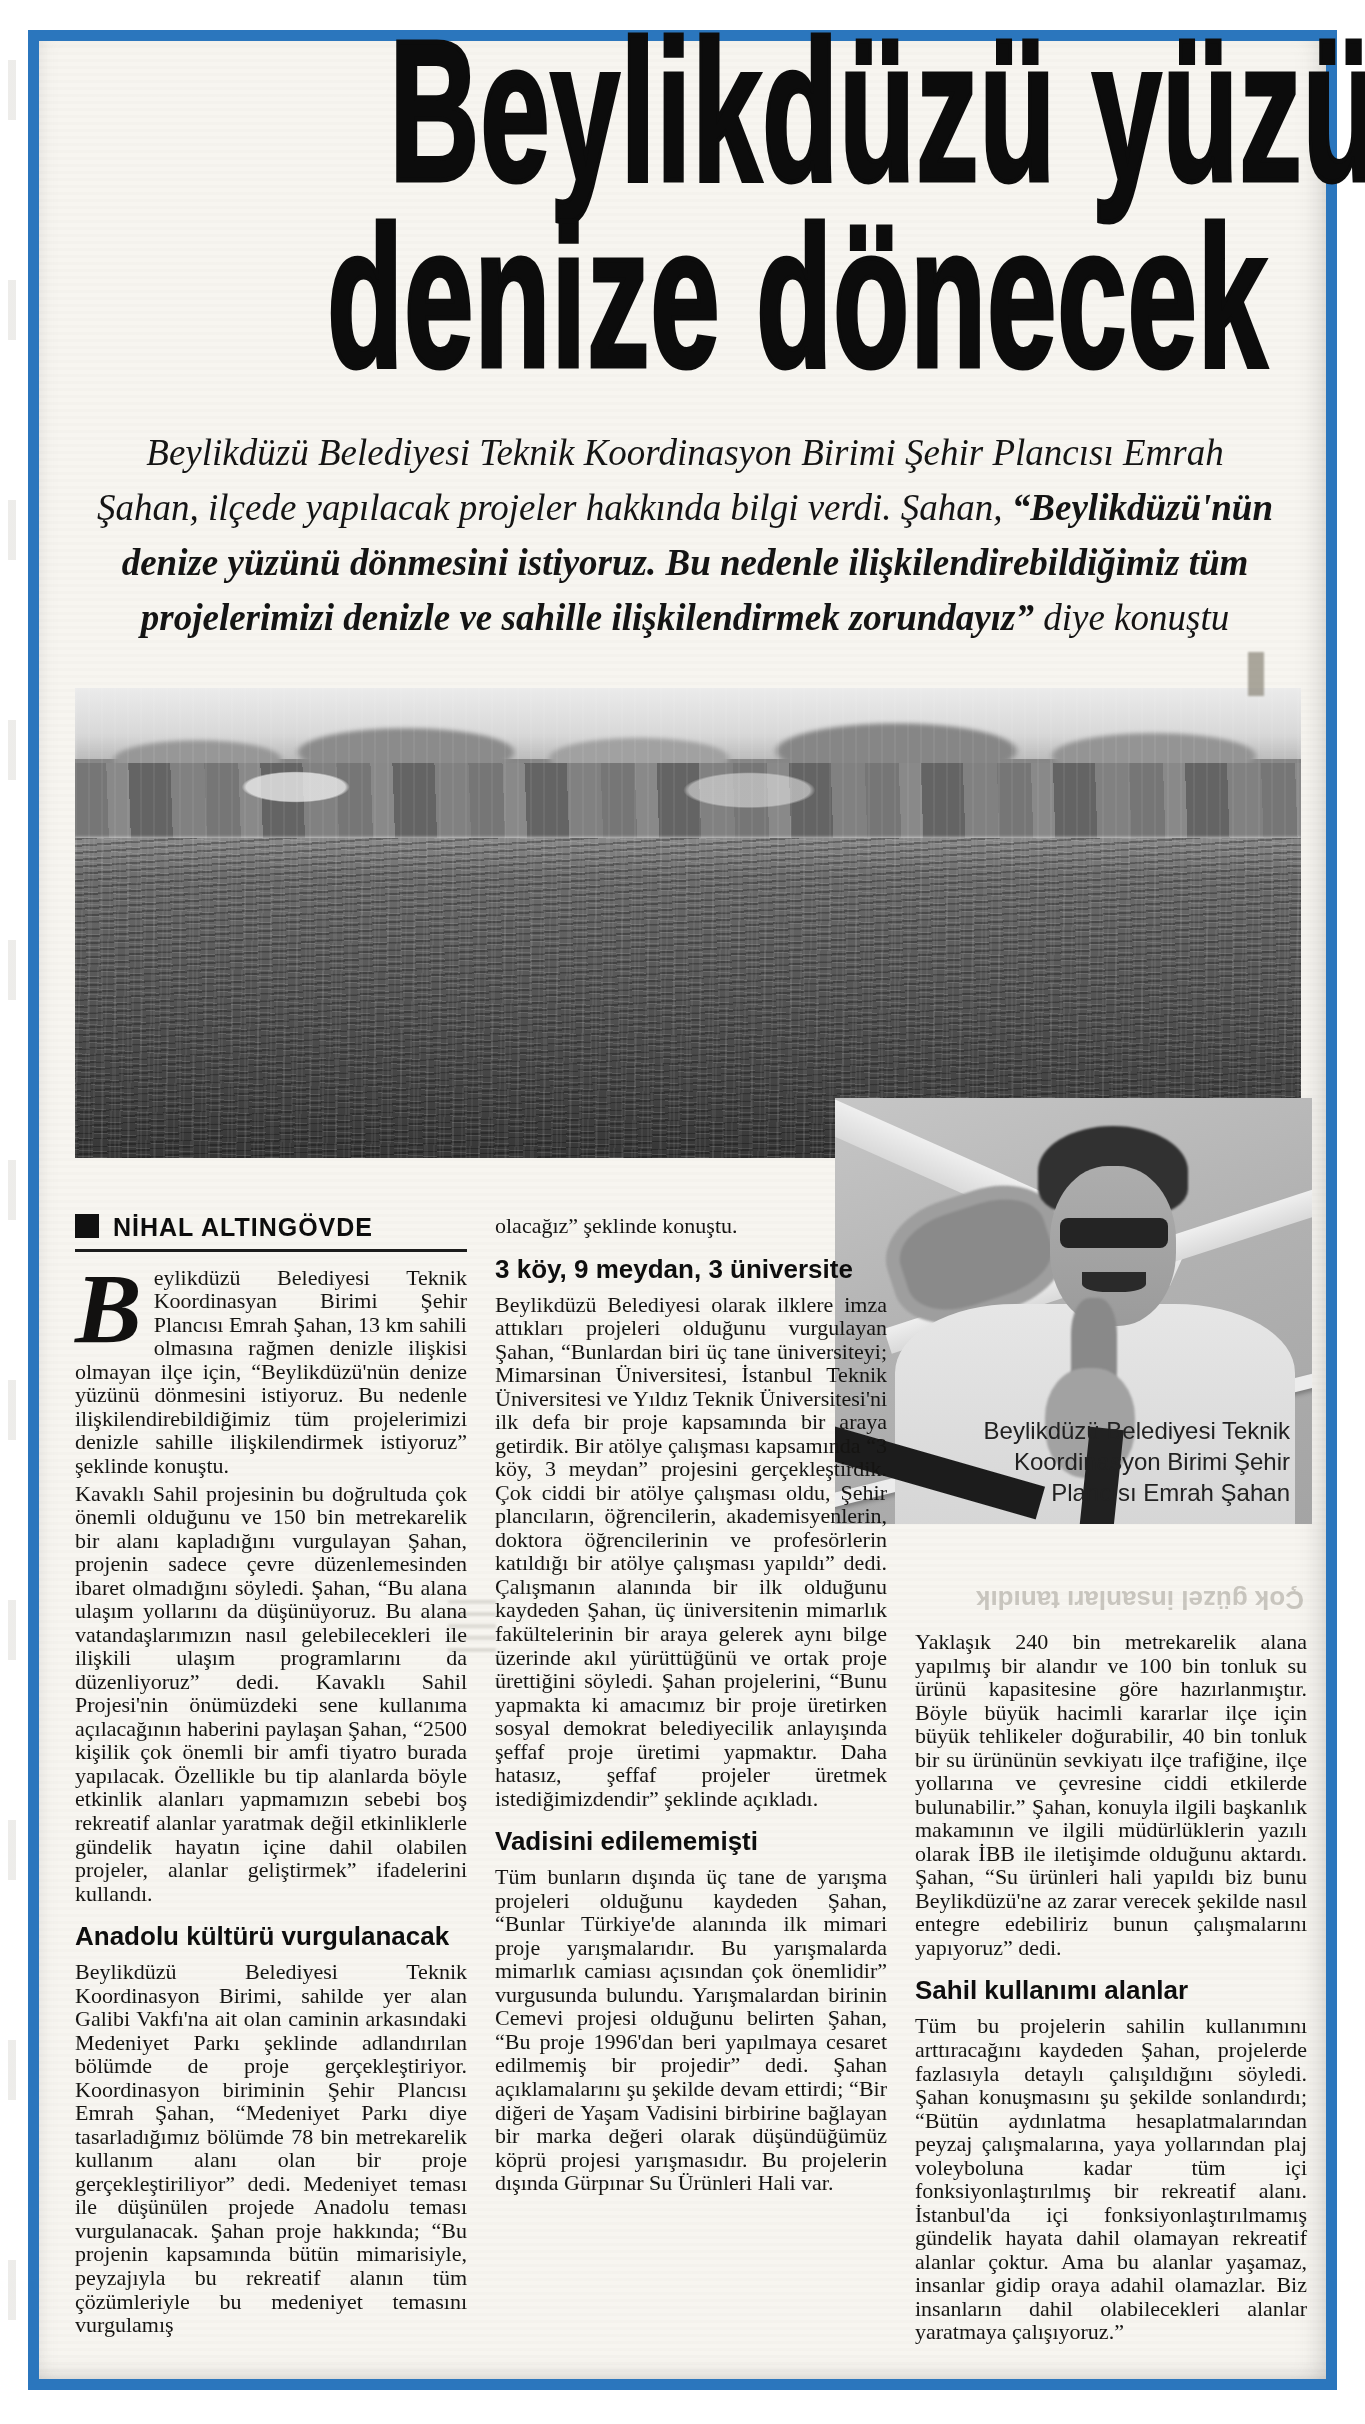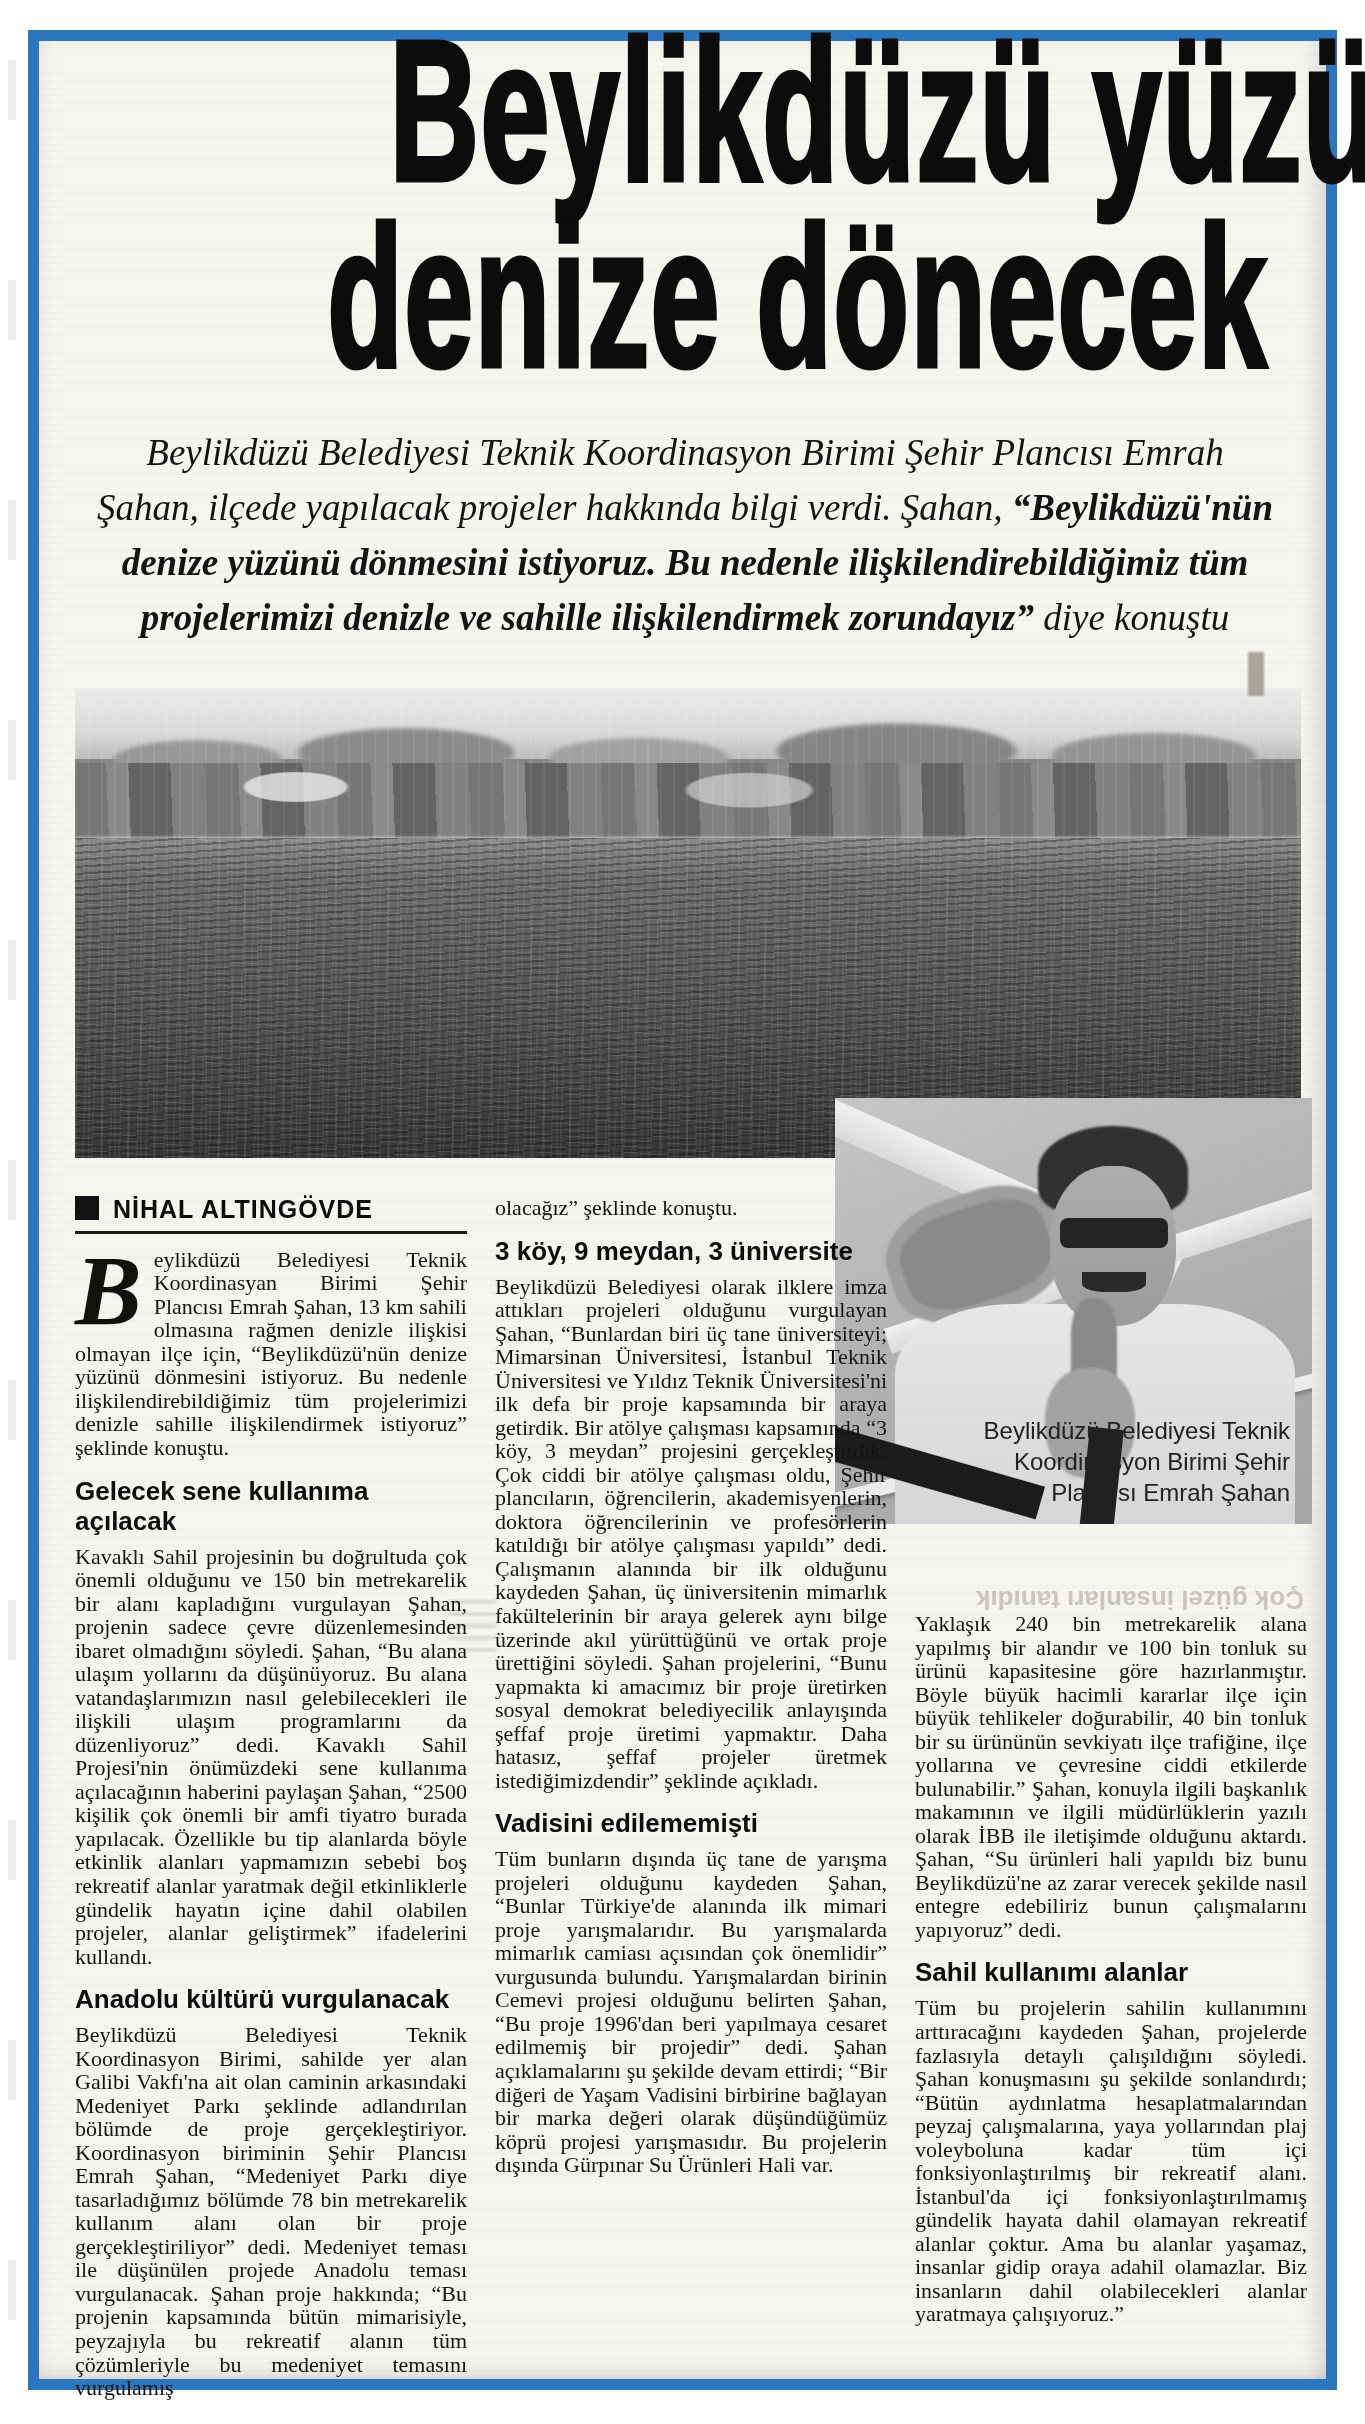--- a/index.html
+++ b/index.html
@@ -79,21 +79,21 @@
     background:#a8a295;filter:blur(1px);}
   .pp-mic{position:absolute;left:236px;top:200px;width:46px;height:90px;border-radius:40% 40% 20% 20%;
     background:#8f897c;filter:blur(.8px);}
   .pp-micbody{position:absolute;left:246px;top:330px;width:34px;height:170px;
     background:#23211d;transform:rotate(6deg);filter:blur(.6px);}
   .pp-boom{position:absolute;left:-30px;top:355px;width:240px;height:0;
     border-top:34px solid #1d1c18;transform:rotate(16deg);filter:blur(.6px);}
   .pp-caption{position:absolute;right:22px;bottom:16px;text-align:right;
     font-family:"Liberation Sans", sans-serif;font-size:24px;line-height:31px;color:#22211e;}
   
-  .col{position:absolute;width:392px;font-size:22px;line-height:1.07;text-align:justify;color:#151412;}
+  .col{position:absolute;width:392px;font-size:22px;line-height:1.07;text-align:justify;color:#151412;margin-top:18px;}
   .col p{margin:0 0 4px 0;}
   .col .subhead{font-family:"Liberation Sans", sans-serif;font-weight:bold;
     font-size:26px;line-height:30px;text-align:left;margin:16px 0 9px 0;color:#0e0e0e;}
   #col1{left:75px;top:1196px;}
   #col2{left:495px;top:1196px;}
   #col3{left:915px;top:1612px;}
   .byline{font-family:"Liberation Sans", sans-serif;font-weight:bold;font-size:25px;
     letter-spacing:1px;color:#0d0d0d;text-align:left;}
   .byline .sq{display:inline-block;width:24px;height:24px;background:#111;margin-right:14px;
     vertical-align:-2px;}
@@ -161,21 +161,20 @@
 <div class="mark-1"></div>
 <div class="mark-2"></div>
 <div class="mark-3"></div>
 
 <div class="col" id="col1">
   <div class="byline">
     <span class="sq"></span><span>NİHAL ALTINGÖVDE</span>
   </div>
   <div class="byline-rule"></div>
   <p><span class="dropcap">B</span><span>eylikdüzü Belediyesi Teknik Koordinasyan Birimi Şehir Plancısı Emrah Şahan, 13 km sahili olmasına rağmen denizle ilişkisi olmayan ilçe için, “Beylikdüzü'nün denize yüzünü dönmesini istiyoruz. Bu nedenle ilişkilendirebildiğimiz tüm projelerimizi denizle sahille ilişkilendirmek istiyoruz” şeklinde konuştu.</span></p>
-  <div class="subhead">Gelecek sene kullanıma açılacak</div>
   <p>Kavaklı Sahil projesinin bu doğrultuda çok önemli olduğunu ve 150 bin metrekarelik bir alanı kapladığını vurgulayan Şahan, projenin sadece çevre düzenlemesinden ibaret olmadığını söyledi. Şahan, “Bu alana ulaşım yollarını da düşünüyoruz. Bu alana vatandaşlarımızın nasıl gelebilecekleri ile ilişkili ulaşım programlarını da düzenliyoruz” dedi. Kavaklı Sahil Projesi'nin önümüzdeki sene kullanıma açılacağının haberini paylaşan Şahan, “2500 kişilik çok önemli bir amfi tiyatro burada yapılacak. Özellikle bu tip alanlarda böyle etkinlik alanları yapmamızın sebebi boş rekreatif alanlar yaratmak değil etkinliklerle gündelik hayatın içine dahil olabilen projeler, alanlar geliştirmek” ifadelerini kullandı.</p>
   <div class="subhead">Anadolu kültürü vurgulanacak</div>
   <p>Beylikdüzü Belediyesi Teknik Koordinasyon Birimi, sahilde yer alan Galibi Vakfı'na ait olan caminin arkasındaki Medeniyet Parkı şeklinde adlandırılan bölümde de proje gerçekleştiriyor. Koordinasyon biriminin Şehir Plancısı Emrah Şahan, “Medeniyet Parkı diye tasarladığımız bölümde 78 bin metrekarelik kullanım alanı olan bir proje gerçekleştiriliyor” dedi. Medeniyet teması ile düşünülen projede Anadolu teması vurgulanacak. Şahan proje hakkında; “Bu projenin kapsamında bütün mimarisiyle, peyzajıyla bu rekreatif alanın tüm çözümleriyle bu medeniyet temasını vurgulamış</p>
 </div>
 
 <div class="col" id="col2">
   <p>olacağız” şeklinde konuştu.</p>
   <div class="subhead">3 köy, 9 meydan, 3 üniversite</div>
   <p>Beylikdüzü Belediyesi olarak ilklere imza attıkları projeleri olduğunu vurgulayan Şahan, “Bunlardan biri üç tane üniversiteyi; Mimarsinan Üniversitesi, İstanbul Teknik Üniversitesi ve Yıldız Teknik Üniversitesi'ni ilk defa bir proje kapsamında bir araya getirdik. Bir atölye çalışması kapsamında “3 köy, 3 meydan” projesini gerçekleştirdik. Çok ciddi bir atölye çalışması oldu, Şehir plancıların, öğrencilerin, akademisyenlerin, doktora öğrencilerinin ve profesörlerin katıldığı bir atölye çalışması yapıldı” dedi. Çalışmanın alanında bir ilk olduğunu kaydeden Şahan, üç üniversitenin mimarlık fakültelerinin bir araya gelerek aynı bilge üzerinde akıl yürüttüğünü ve ortak proje ürettiğini söyledi. Şahan projelerini, “Bunu yapmakta ki amacımız bir proje üretirken sosyal demokrat belediyecilik anlayışında şeffaf proje üretimi yapmaktır. Daha hatasız, şeffaf projeler üretmek istediğimizdendir” şeklinde açıkladı.</p>
   <div class="subhead">Vadisini edilememişti</div>

